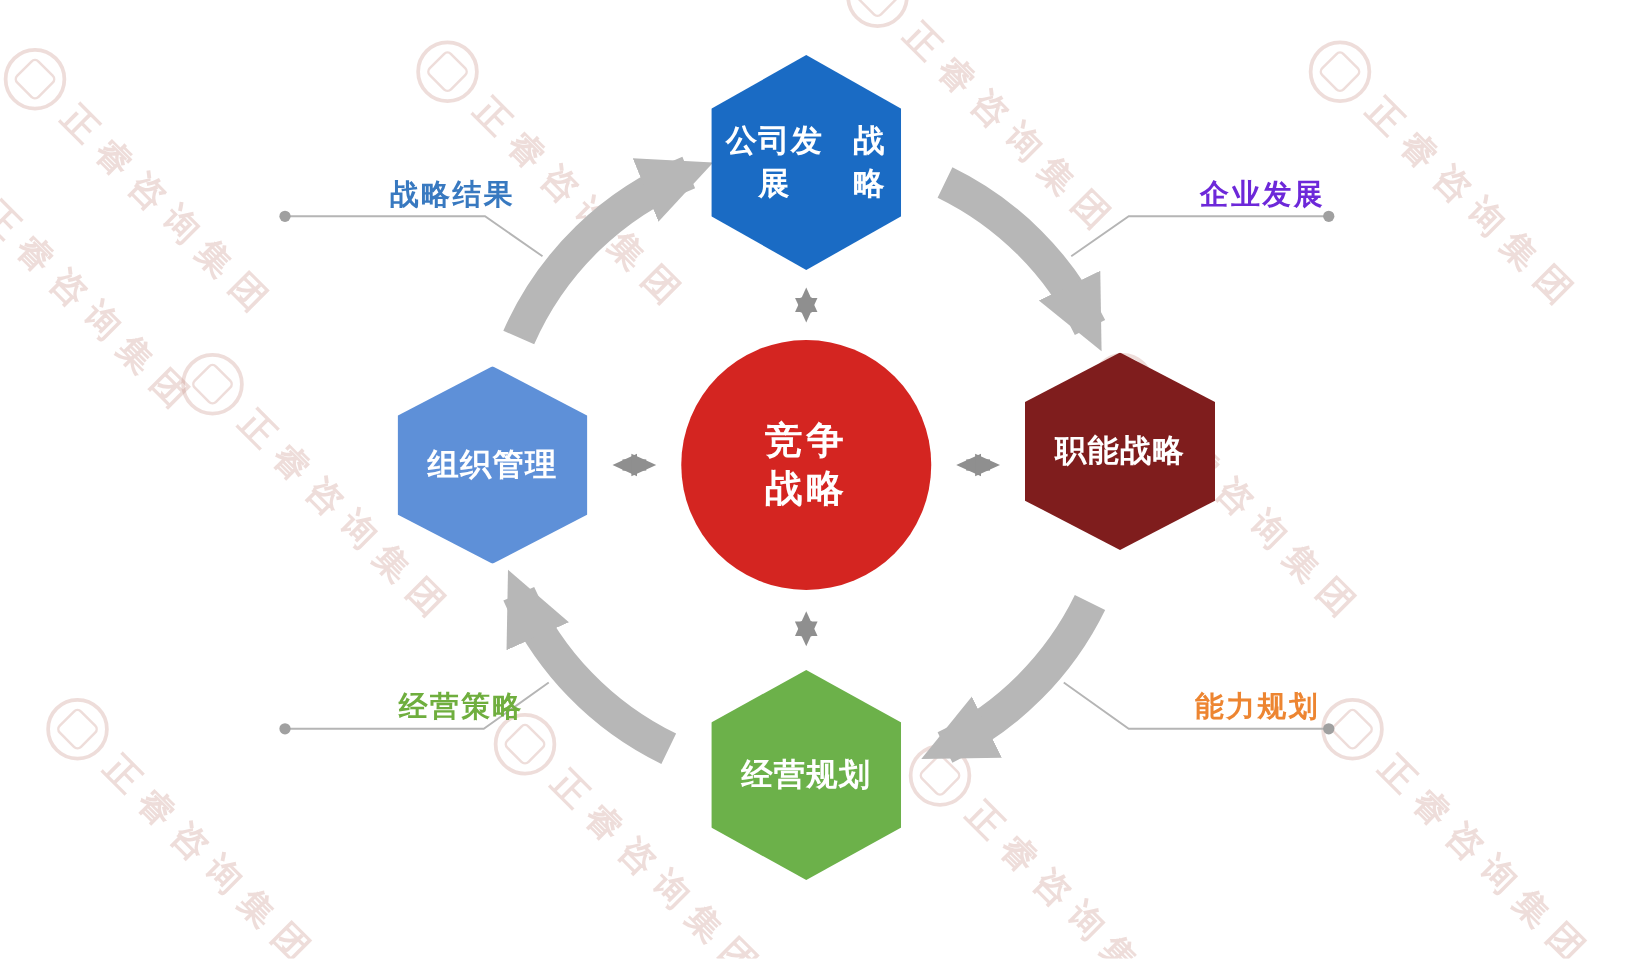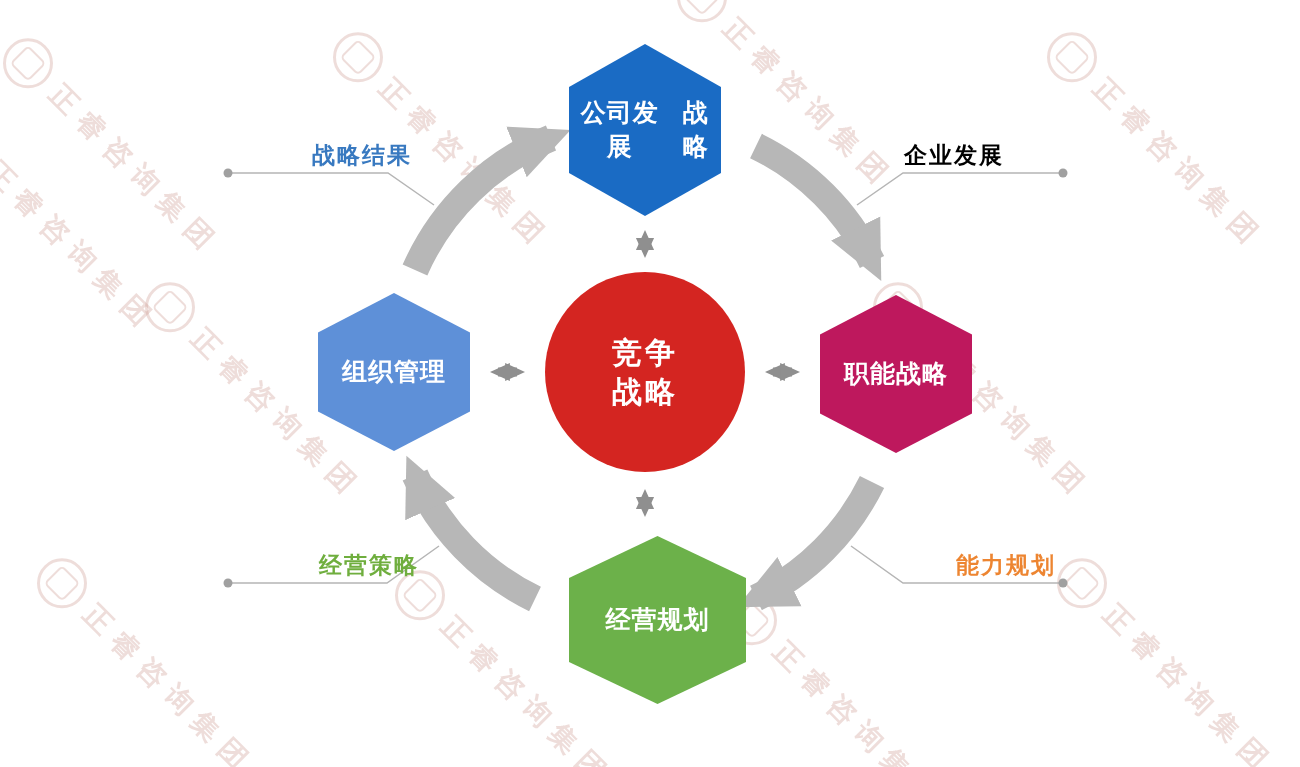--- a/index.html
+++ b/index.html
@@ -70,23 +70,23 @@
     clip-path: polygon(50% 0%, 100% 25%, 100% 75%, 50% 100%, 0% 75%, 0% 25%);
     color: #ffffff;
     font-weight: bold;
     font-size: 25px;
     text-align: center;
     line-height: 1.35;
     letter-spacing: 1px;
     z-index: 2;
   }
   .hex-top    { left: 569px; top:  44px; width: 152px; height: 172px; background: #1a6bc4; }
-  .hex-bottom { left: 569px; top: 536px; width: 177px; height: 168px; background: #6cb14a; }
+  .hex-bottom { left: 569px; top: 536px; width: 152px; height: 168px; background: #6cb14a; }
   .hex-left   { left: 318px; top: 293px; width: 152px; height: 158px; background: #5e90d8; }
-  .hex-right  { left: 820px; top: 295px; width: 152px; height: 158px; background: #be185d; }
+  .hex-right  { left: 820px; top: 282px; width: 152px; height: 158px; background: #7f1d1d; }
 
   
   .center-circle {
     position: absolute;
     left: 545px;
     top: 272px;
     width: 200px;
     height: 200px;
     border-radius: 50%;
     background: #d42521;
@@ -107,21 +107,21 @@
   .callout-label {
     position: absolute;
     width: 170px;
     text-align: right;
     font-size: 23px;
     font-weight: bold;
     letter-spacing: 2px;
     z-index: 2;
   }
   .callout-top-left     { left: 242px; top: 140px; color: #3879c0; }
-  .callout-top-right    { left: 834px; top: 140px; color: #000000; }
+  .callout-top-right    { left: 890px; top: 140px; color: #6d28d9; }
   .callout-bottom-right { left: 886px; top: 550px; color: #ed8531; }
   .callout-bottom-left  { left: 249px; top: 550px; color: #6fae3e; }
 </style>
 </head>
 <body>
 
 <div class="stage">
 
   <div class="wm" style="left:28px;  top:28px;">
       <span class="wm-logo">

